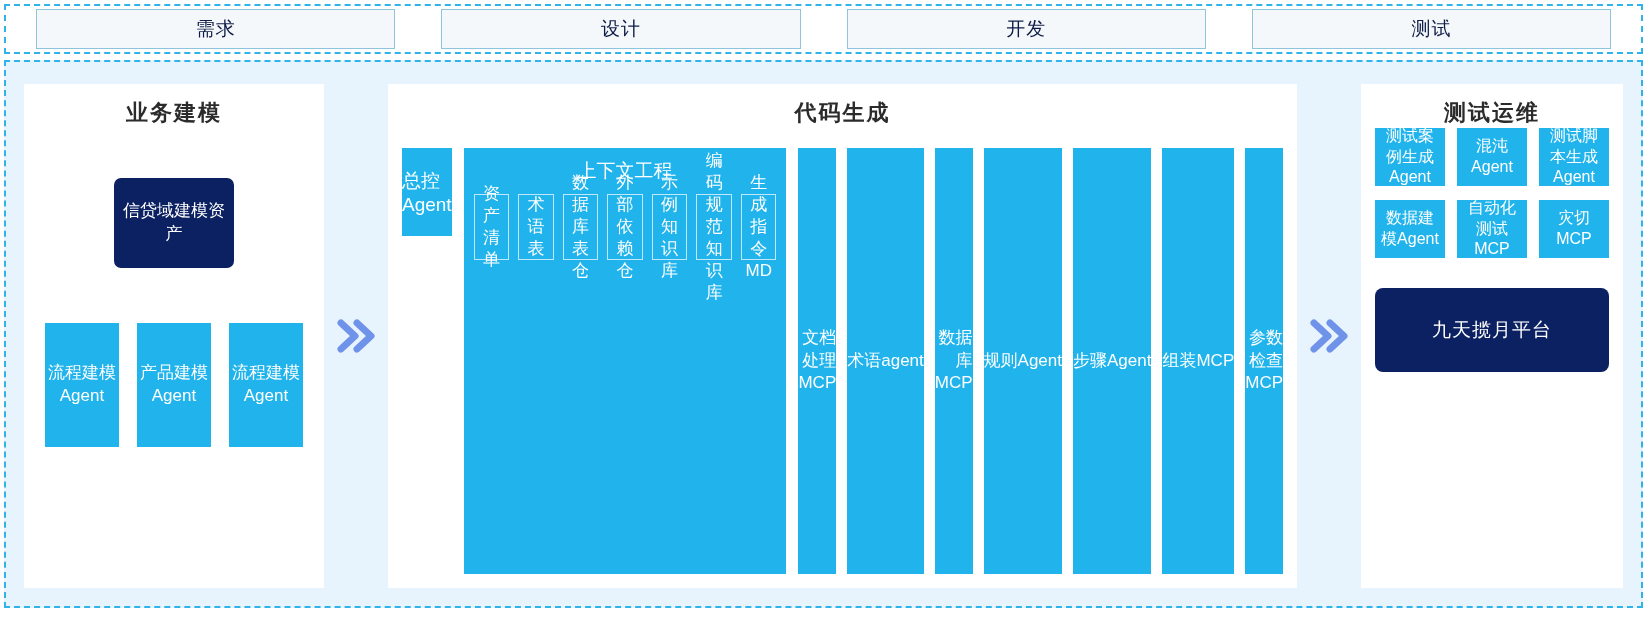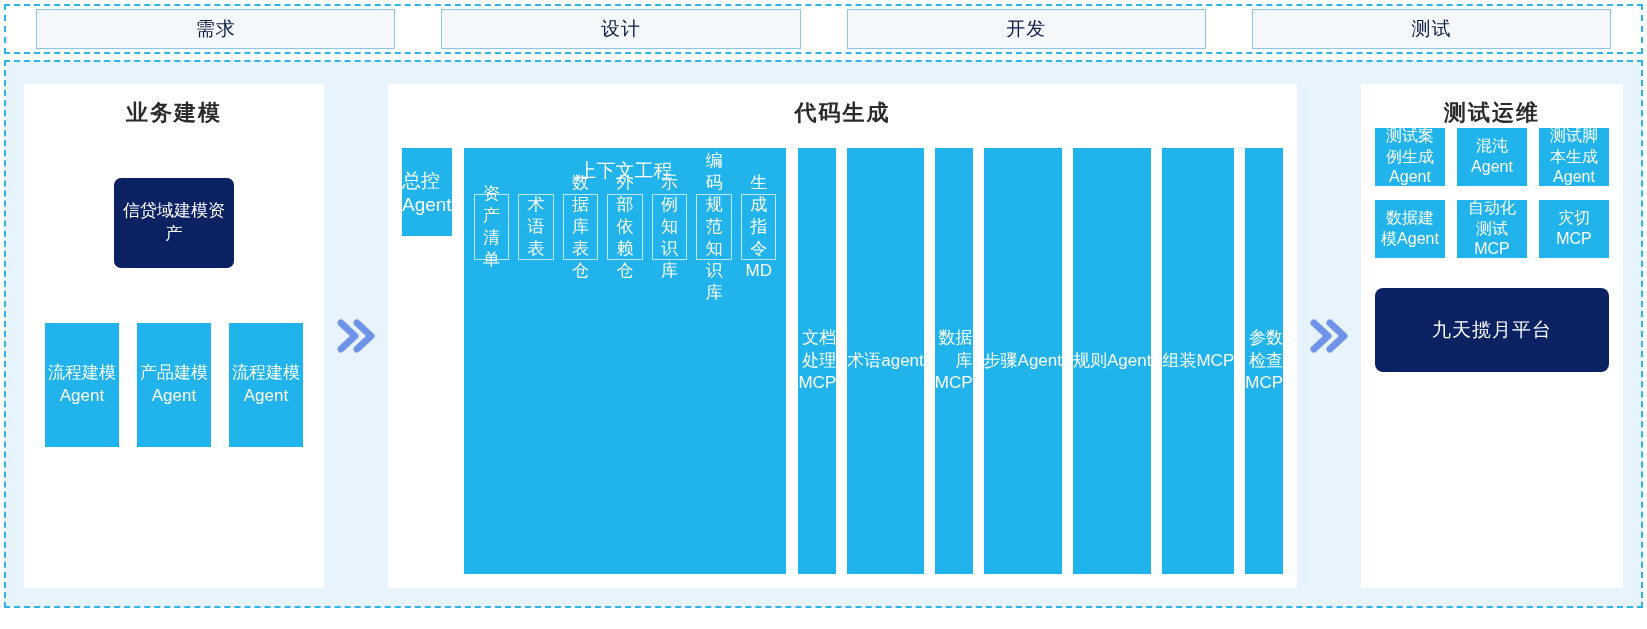--- a/index.html
+++ b/index.html
@@ -341,24 +341,24 @@
           <div class="tool-card wrap">
               <span>文档处理MCP</span>
             </div>
           <div class="tool-card">
               <span>术语agent</span>
             </div>
           <div class="tool-card wrap">
               <span>数据库MCP</span>
             </div>
           <div class="tool-card">
+              <span>规则Agent</span>
+            </div>
+          <div class="tool-card">
               <span>步骤Agent</span>
-            </div>
-          <div class="tool-card">
-              <span>规则Agent</span>
             </div>
           <div class="tool-card">
               <span>组装MCP</span>
             </div>
           <div class="tool-card wrap">
               <span>参数检查MCP</span>
             </div>
         </div>
 
       </div>

